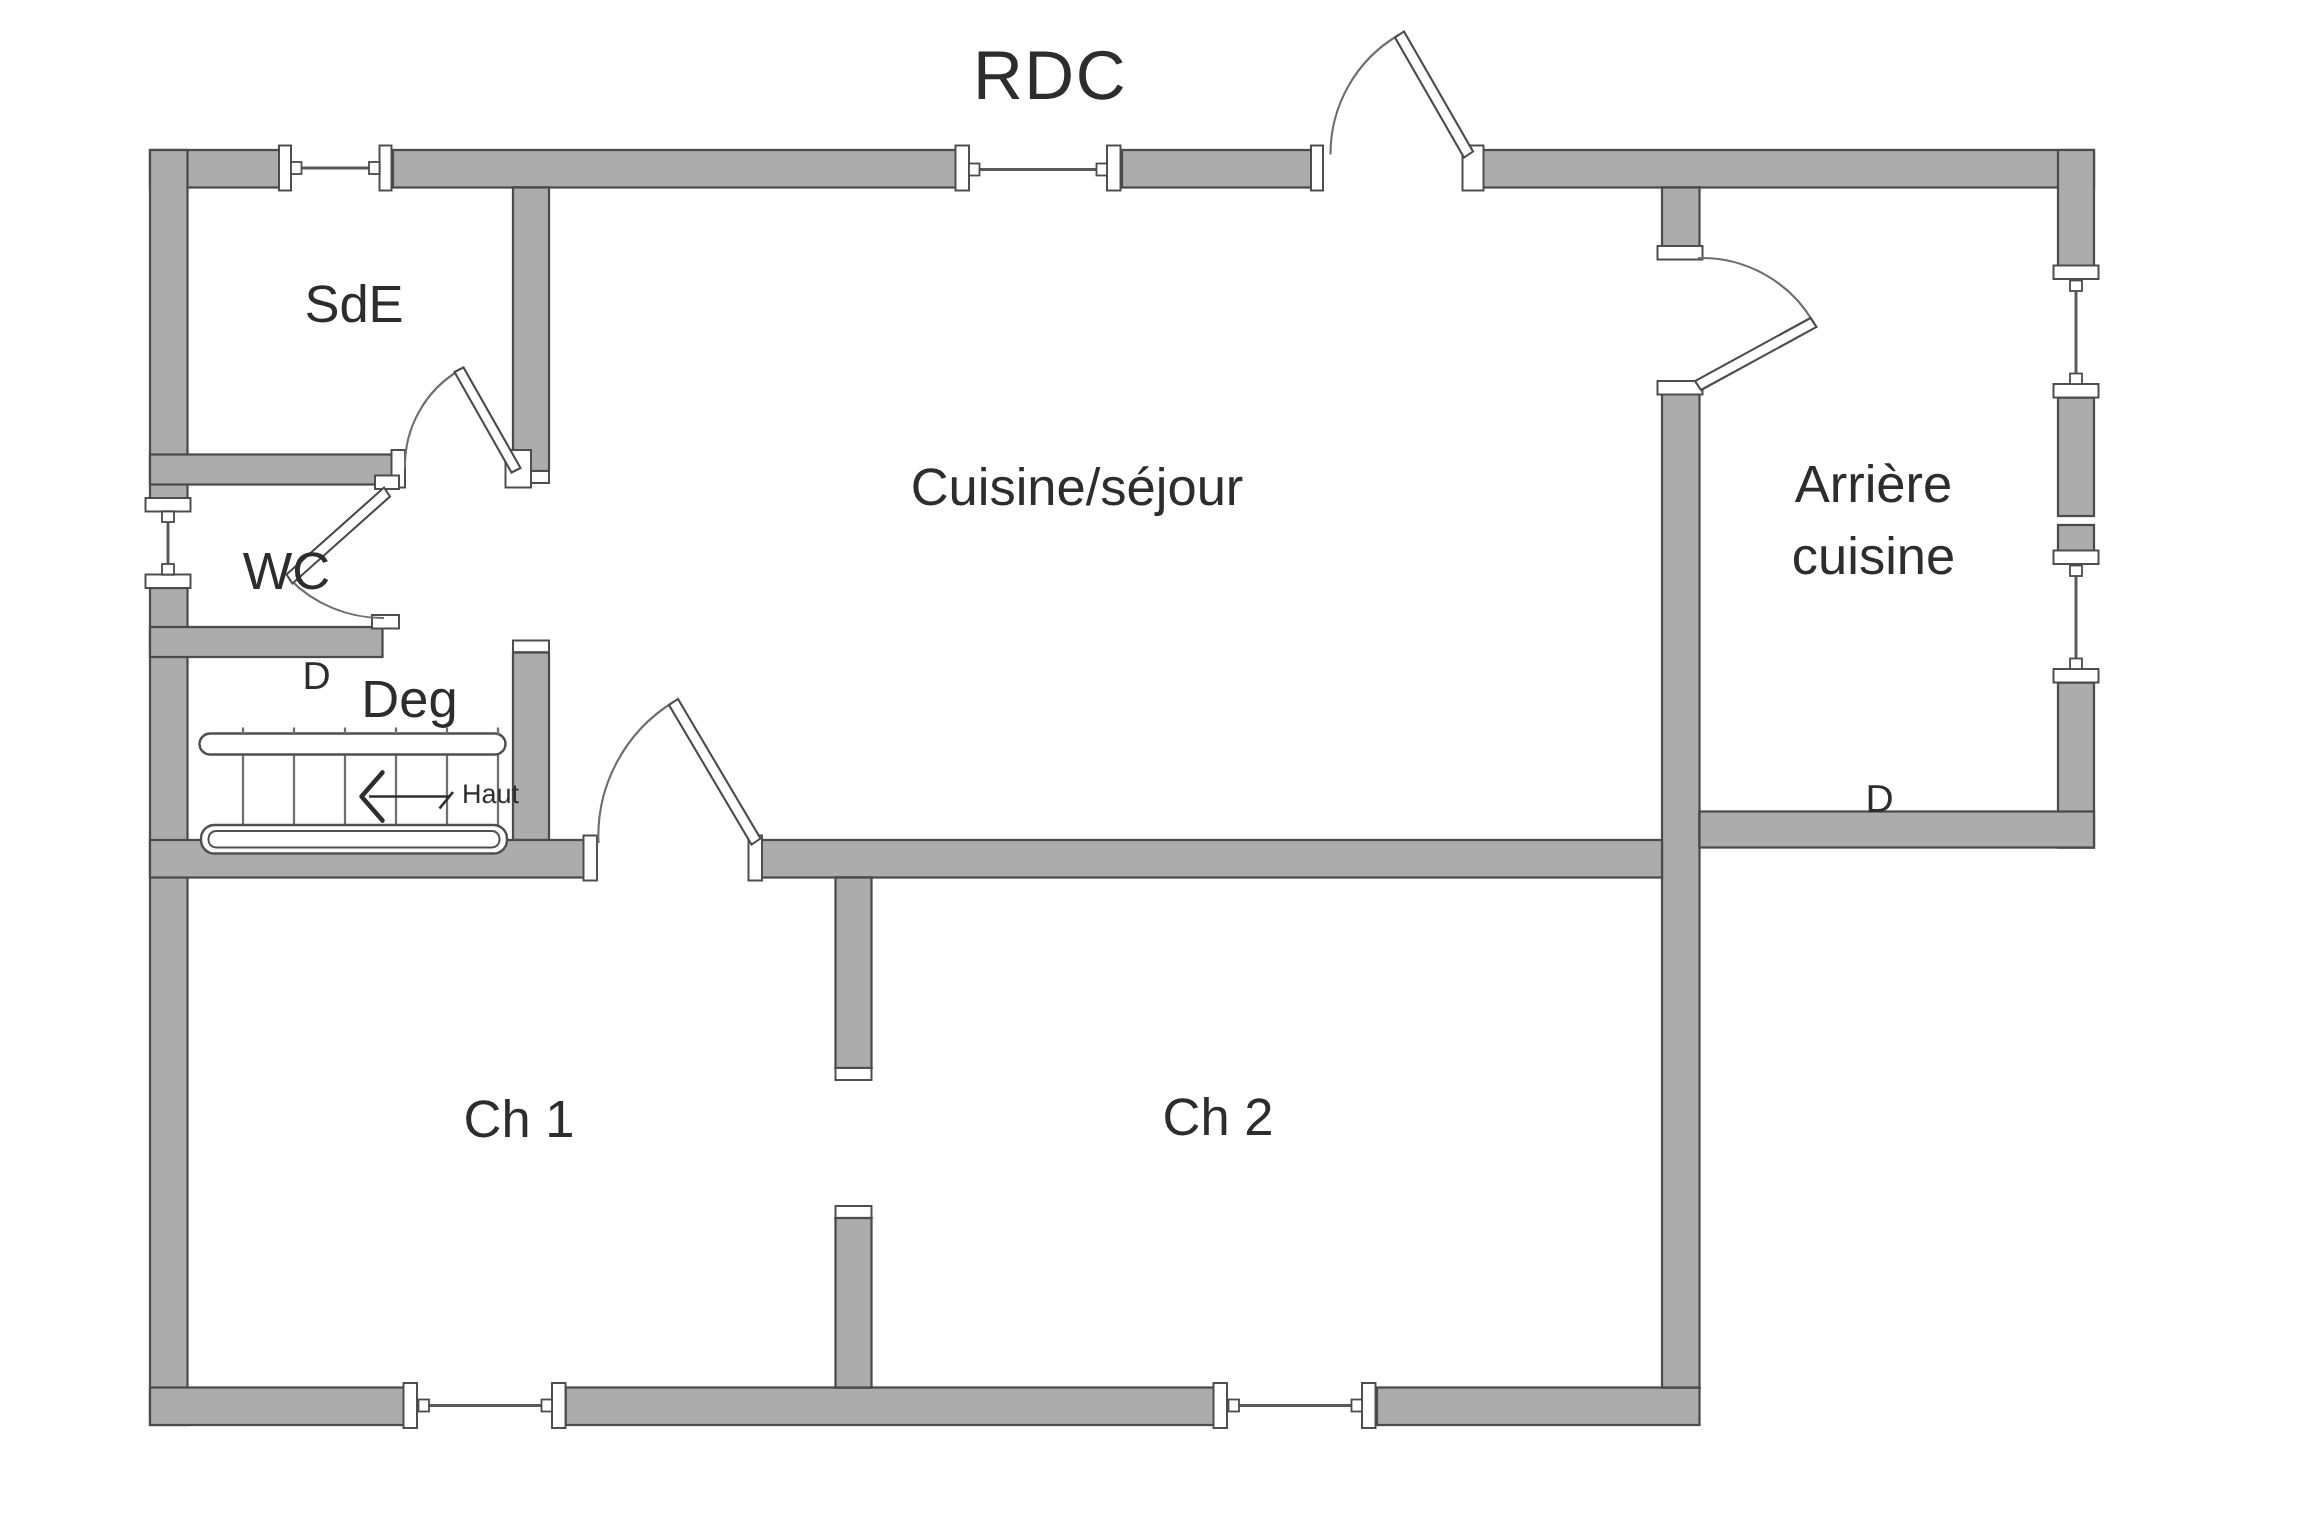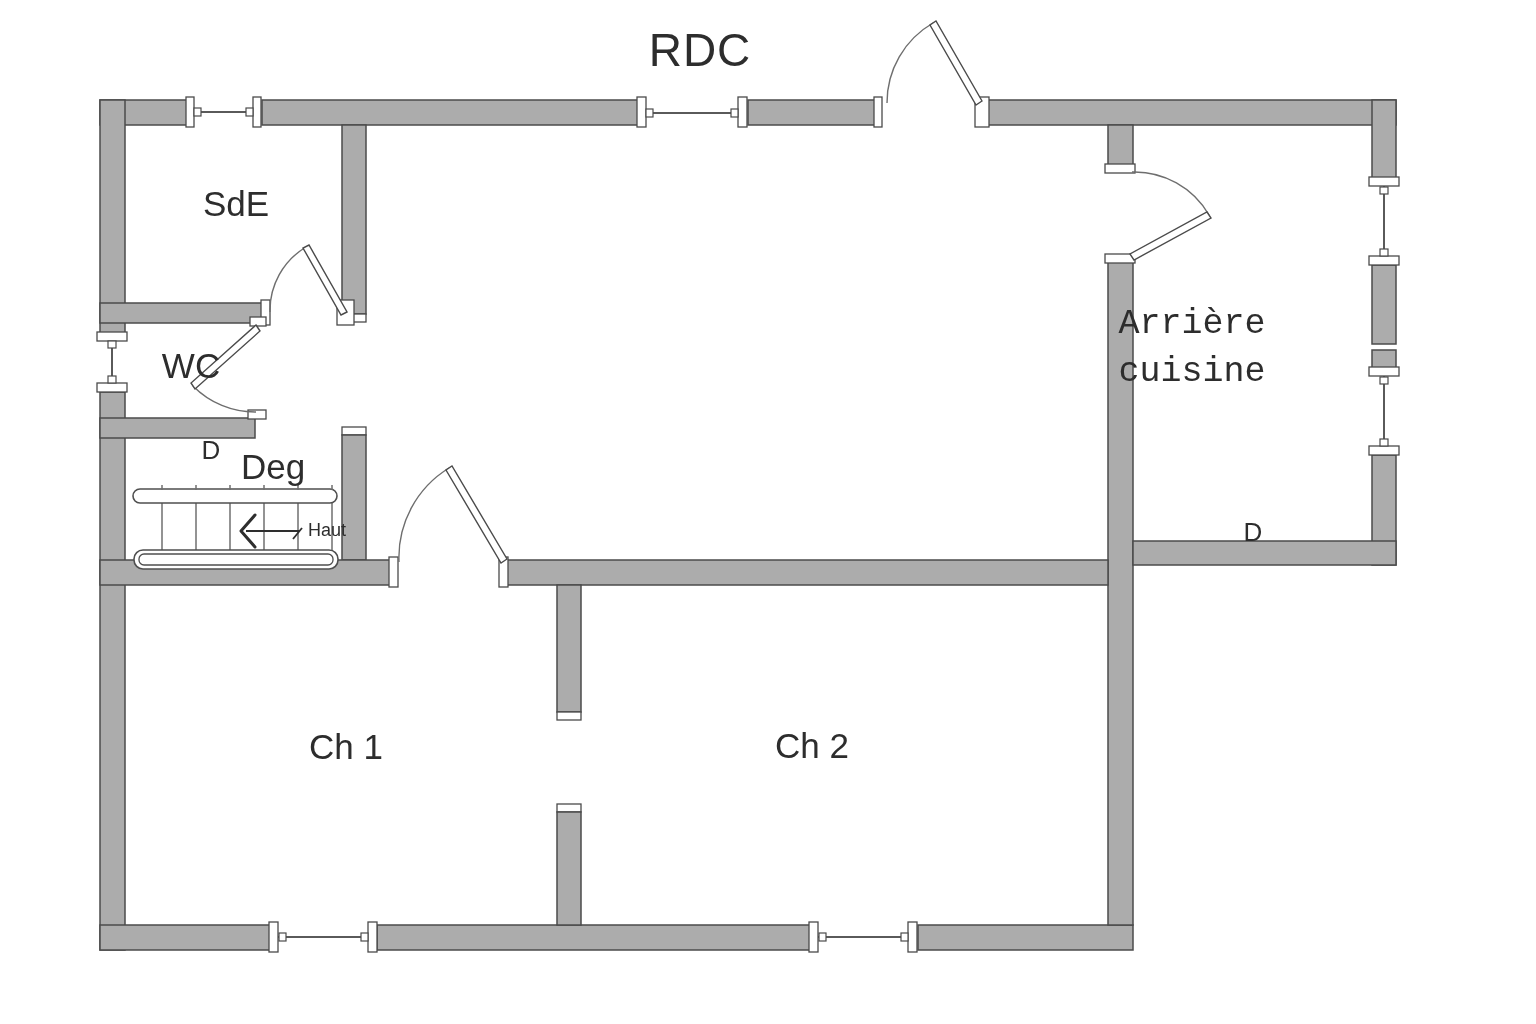--- a/index.html
+++ b/index.html
@@ -197,28 +197,29 @@
         <path class="chevron" d="M 255,515 L 241,531 L 255,547"></path>
         <line class="arrow" x1="293" y1="539" x2="302" y2="528"></line>
       </g>
     </g>
   </svg>
 
   <div class="label title" style="left:700px;top:51px;">RDC</div>
 
   <div class="label" style="left:236px;top:204px;">SdE</div>
 
-  <div class="label" style="left:191px;top:366px;">WC</div>
+  <div class="label" style="left:191px;top:382px;">WC</div>
 
   <div class="label small" style="left:211px;top:451px;">D</div>
 
   <div class="label" style="left:273px;top:467px;">Deg</div>
 
-
-  <div class="label" style="left:1192px;top:348px;font-family:Liberation Mono, monospace;">
+  <div class="label" style="left:718px;top:326px;">Cuisine/séjour</div>
+
+  <div class="label" style="left:1249px;top:348px;">
     <div>Arrière</div>
     <div>cuisine</div>
   </div>
 
   <div class="label small" style="left:1253px;top:533px;">D</div>
 
   <div class="label" style="left:346px;top:747px;">Ch 1</div>
 
   <div class="label" style="left:812px;top:746px;">Ch 2</div>
 

